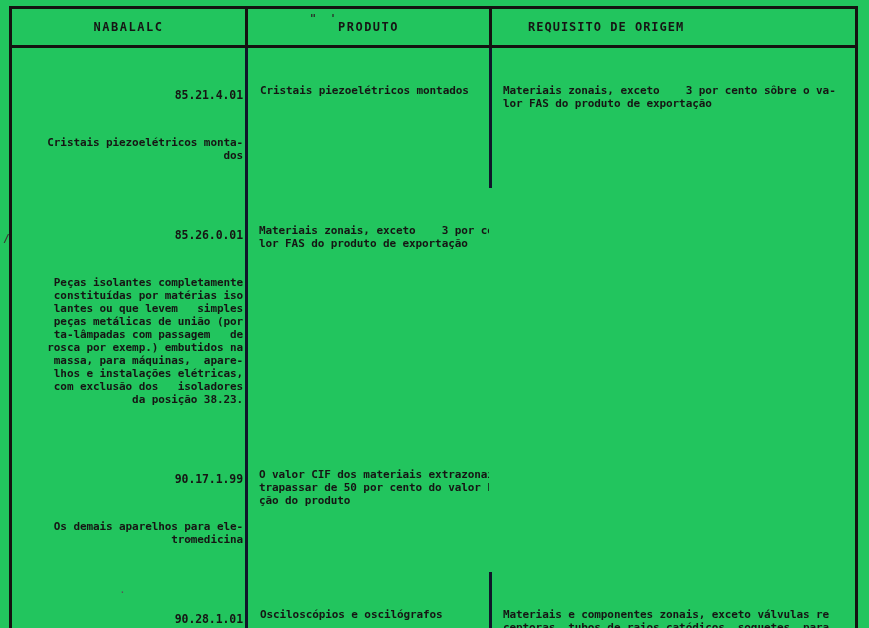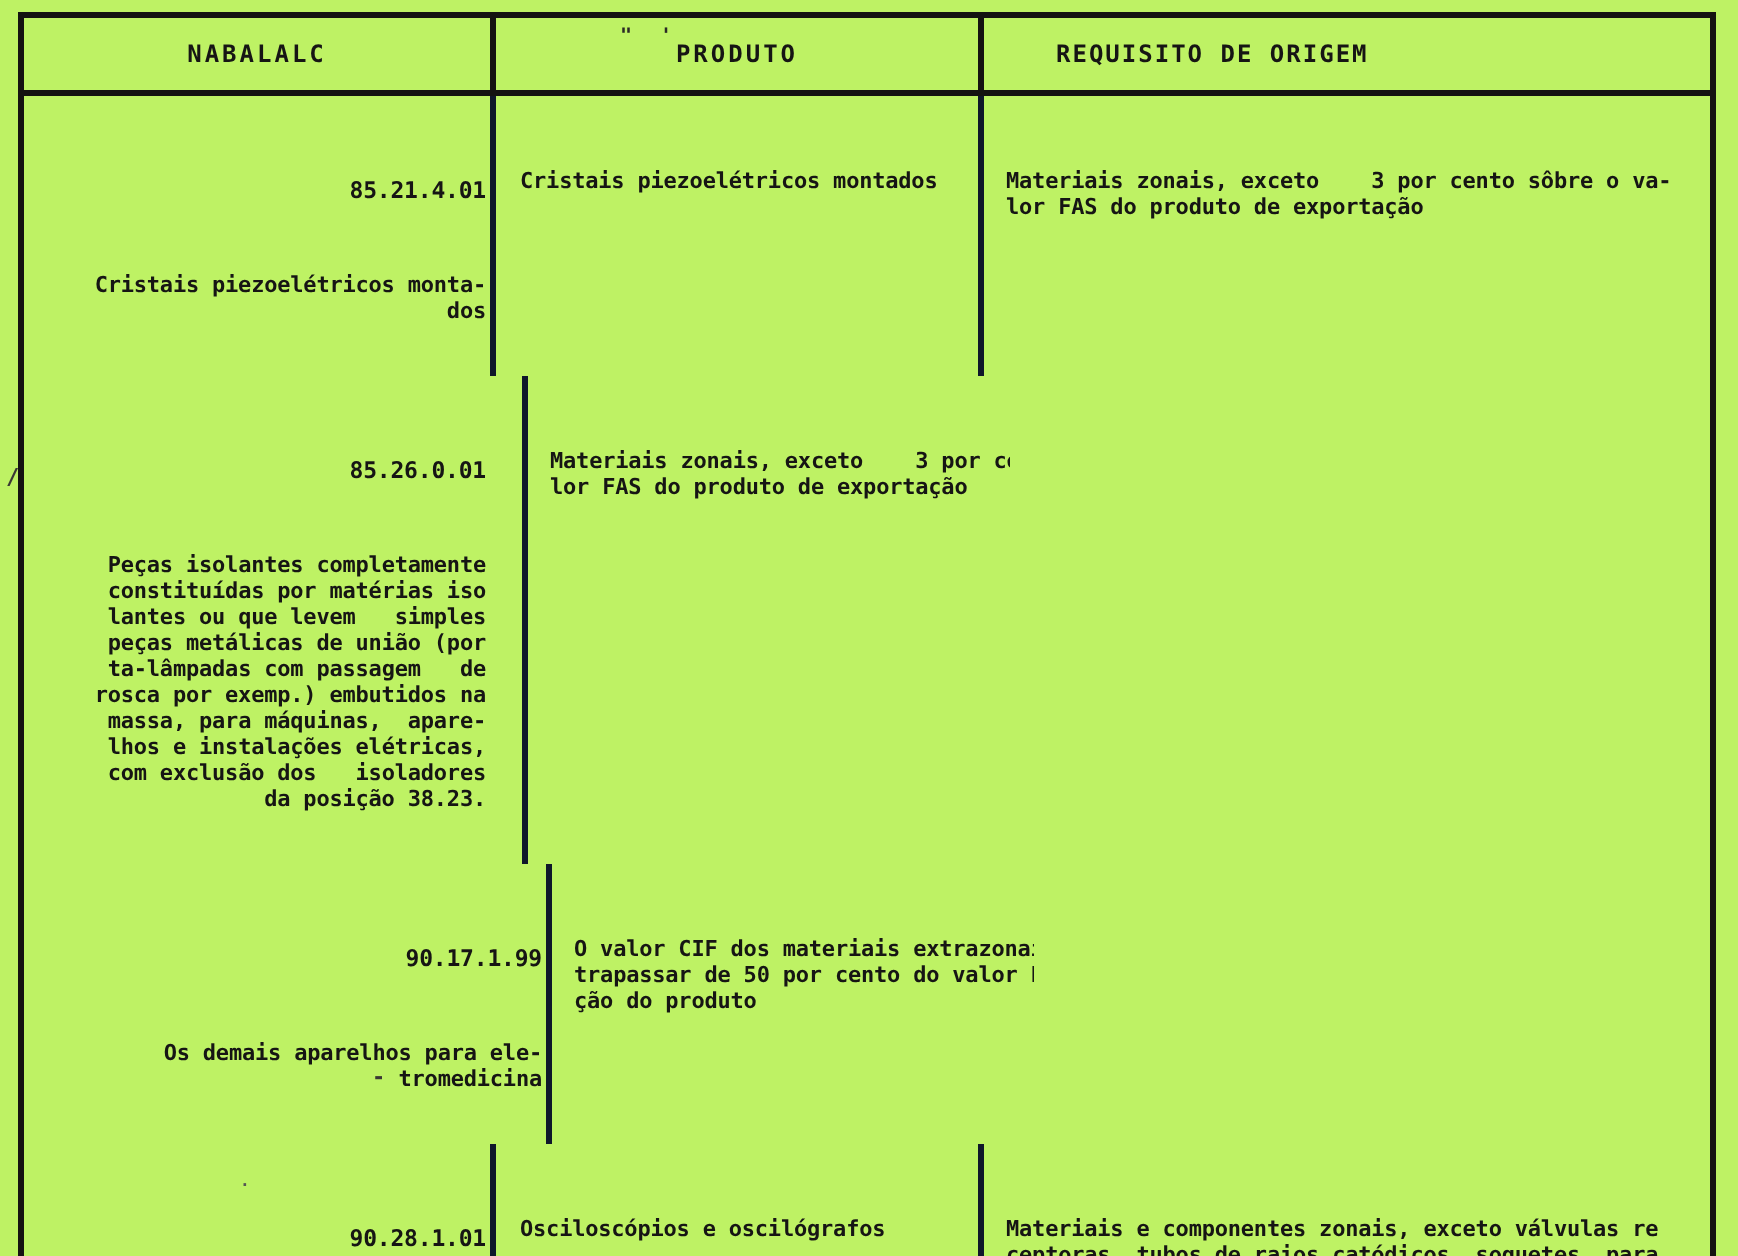--- a/index.html
+++ b/index.html
@@ -5,21 +5,21 @@
   html, body { margin: 0; padding: 0; }
   body {
     width: 869px; height: 628px;
     background: #e9e7e2;
     font-family: "DejaVu Sans Mono", "Liberation Mono", monospace;
     color: #161514;
   }
   .page {
     position: relative;
     width: 869px; height: 628px;
-    background: #bef264;
+    background: #22c55e;
     overflow: hidden;
   }
   .table {
     position: absolute;
     left: 9px; top: 6px;
     width: 849px; height: 622px;
     border-top: 3px solid #141311;
     border-left: 3px solid #141311;
     border-right: 3px solid #141311;
     border-bottom: none;
@@ -43,22 +43,22 @@
   .h-artifact {
     position: absolute; left: 62px; top: 4px;
     font-size: 10px; letter-spacing: 4px; color: #2a2925;
     font-weight: bold;
   }
   .row {
     display: grid;
     grid-template-columns: 233px 244px 1fr;
   }
   .r1 { min-height: 58px; }
-  .r2 { min-height: 170px; gap: 16px; }
-  .r3 { min-height: 70px; margin-left: 28px; }
+  .r2 { min-height: 170px; }
+  .r3 { min-height: 70px; }
   .r4 { min-height: 108px; }
   .cell {
     box-sizing: border-box;
     font-size: 11px; line-height: 13px; font-weight: bold;
     white-space: pre;
     letter-spacing: -0.1px;
     overflow: hidden;
   }
   .c1 { padding: 15px 2px 0 8px; text-align: right; }
   .c2, .c3 { border-left: 3px solid #0f172a; }

